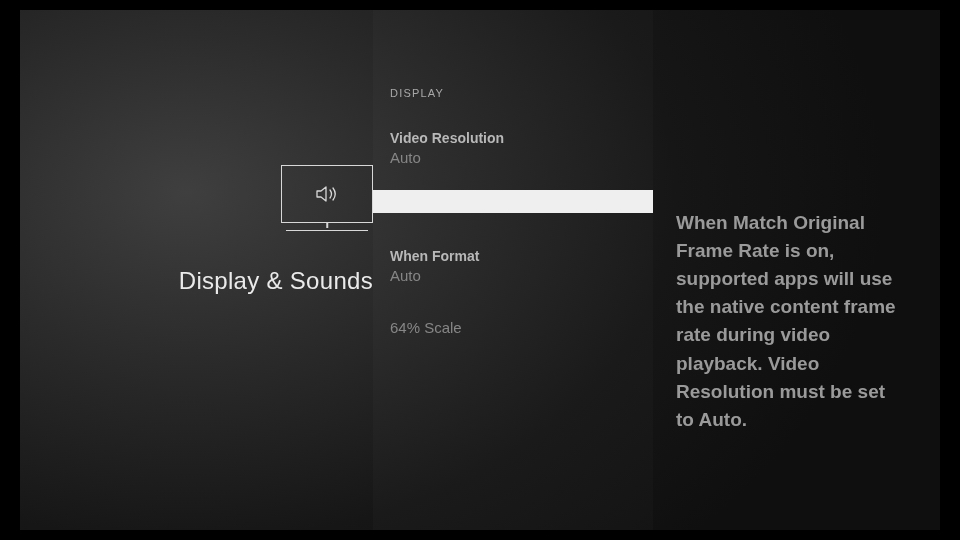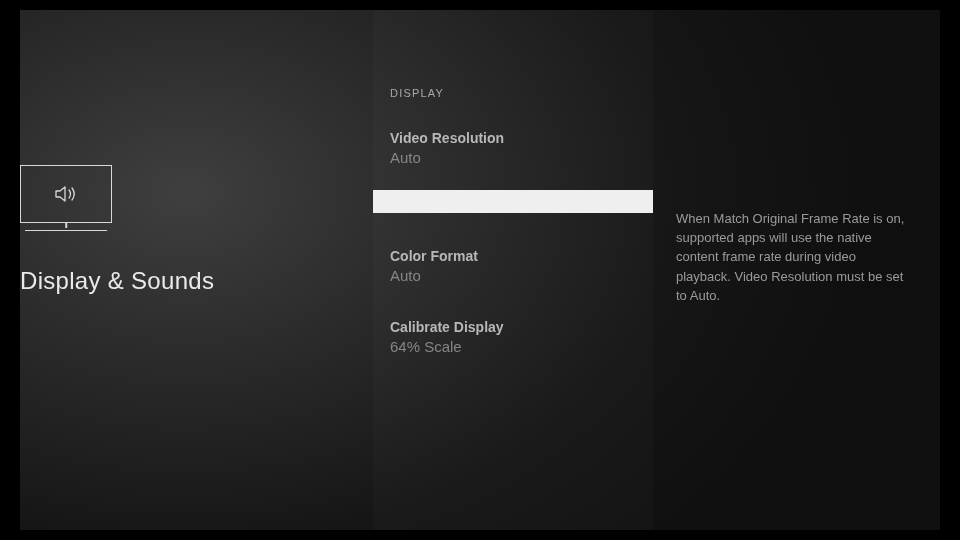--- a/index.html
+++ b/index.html
@@ -19,21 +19,21 @@
       width: 920px;
       height: 520px;
       margin: 10px auto;
       display: flex;
       background: radial-gradient(ellipse 700px 500px at 18% 35%, #3f3f3f 0%, #2a2a2a 35%, #161616 70%, #0f0f0f 100%);
     }
     .left-panel {
       width: 353px;
       display: flex;
       flex-direction: column;
-      align-items: flex-start;
+      align-items: flex-end;
       justify-content: center;
       padding-bottom: 80px;
     }
     .tv-icon {
       width: 92px;
       height: 58px;
       border: 1.5px solid #d8d8d8;
       position: relative;
       margin-bottom: 44px;
       display: flex;
@@ -106,23 +106,23 @@
     }
     .gap {
       height: 12px;
     }
     .right-panel {
       flex: 1;
       padding: 199px 34px 0 23px;
     }
     .description {
       color: #9a9a9a;
-      font-size: 13px;
+      font-size: 19px;
       line-height: 1.48;
-      font-weight: 400;
+      font-weight: 700;
     }
   </style>
 </head>
 <body>
 
 <div class="screen">
   <div class="left-panel">
     <div class="tv-icon">
       <svg class="speaker-icon" viewBox="0 0 26 22">
         <path d="M 3 8 L 7 8 L 12 4 L 12 18 L 7 14 L 3 14 Z" fill="none" stroke="#d8d8d8" stroke-width="1.3" stroke-linejoin="round"></path>
@@ -141,26 +141,25 @@
         <div class="setting-item">
           <div class="setting-title">Video Resolution</div>
           <div class="setting-value">Auto</div>
         </div>
         <div class="gap"></div>
         <div class="setting-item selected">
         </div>
         <div class="gap"></div>
         <div class="gap"></div>
         <div class="setting-item">
-          <div class="setting-title">Color Format</div>
+          <div class="setting-title">When Format</div>
           <div class="setting-value">Auto</div>
         </div>
         <div class="gap"></div>
         <div class="setting-item">
-          <div class="setting-title">Calibrate Display</div>
           <div class="setting-value">64% Scale</div>
         </div>
         <div class="gap"></div>
         <div class="setting-item">
         </div>
       </div>
   </div>
 
   <div class="right-panel">
     <div class="description">When Match Original Frame Rate is on, supported apps will use the native content frame rate during video playback. Video Resolution must be set to Auto.</div>

